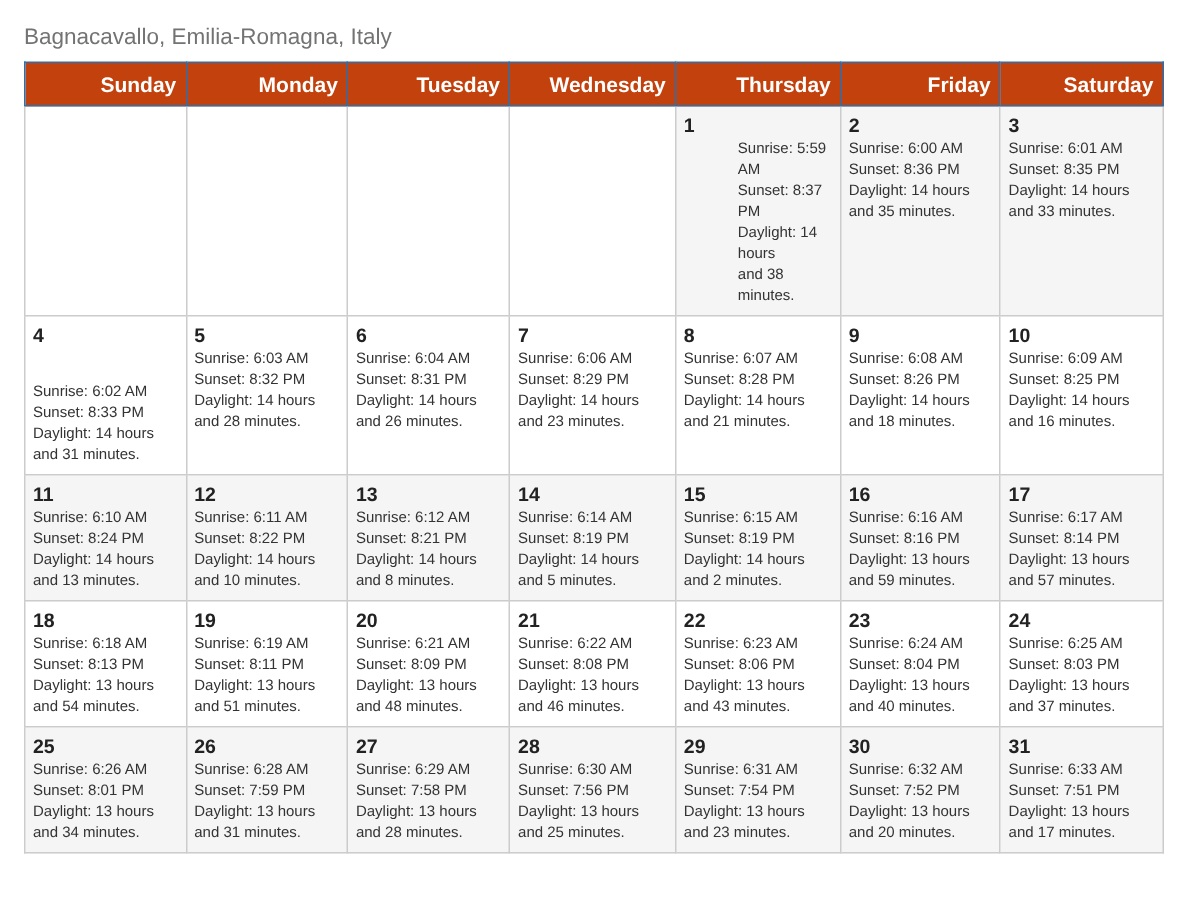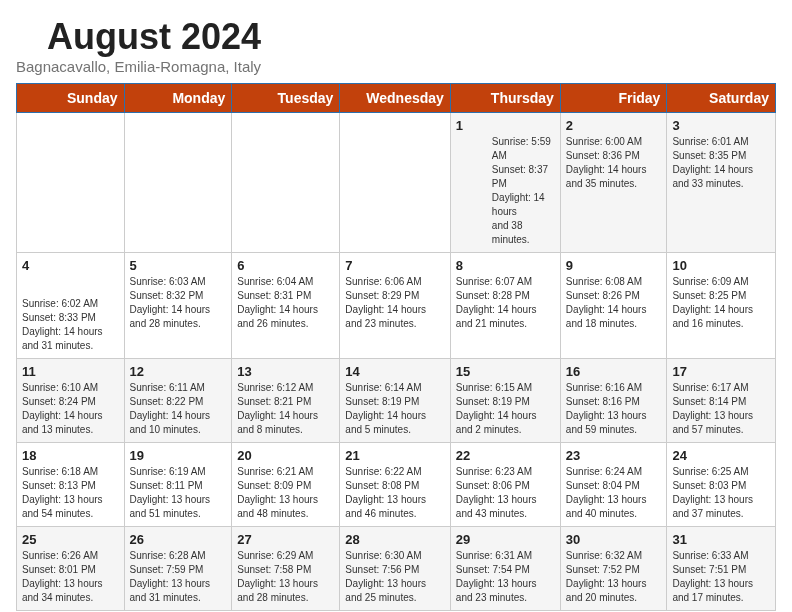--- a/index.html
+++ b/index.html
@@ -76,21 +76,20 @@
     }
     .empty-cell {
       background: #fff !important;
     }
   </style>
 </head>
 <body>
 
 <div class="header">
   <div class="title-block">
-    <div class="month-title">August 2024</div>
     <div class="location">Bagnacavallo, Emilia-Romagna, Italy</div>
   </div>
 </div>
 
 <table>
   <thead>
     <tr>
     <th>Sunday</th>
         <th>Monday</th>
         <th>Tuesday</th>

